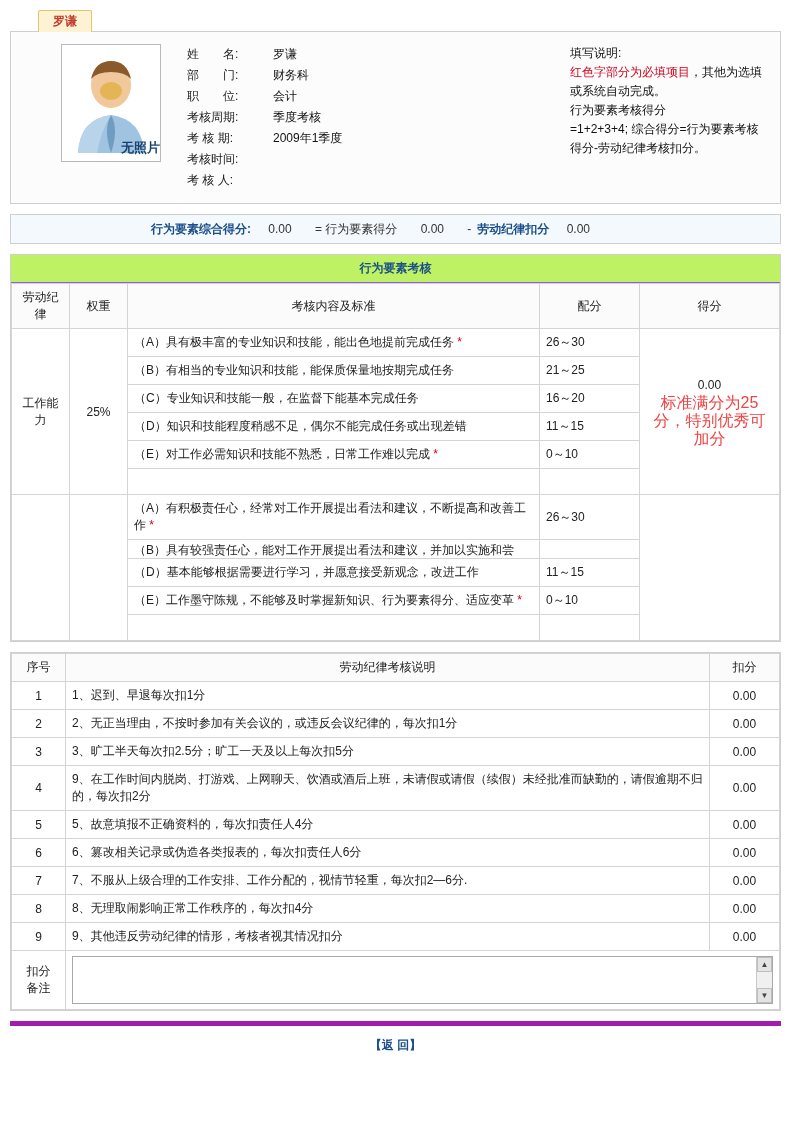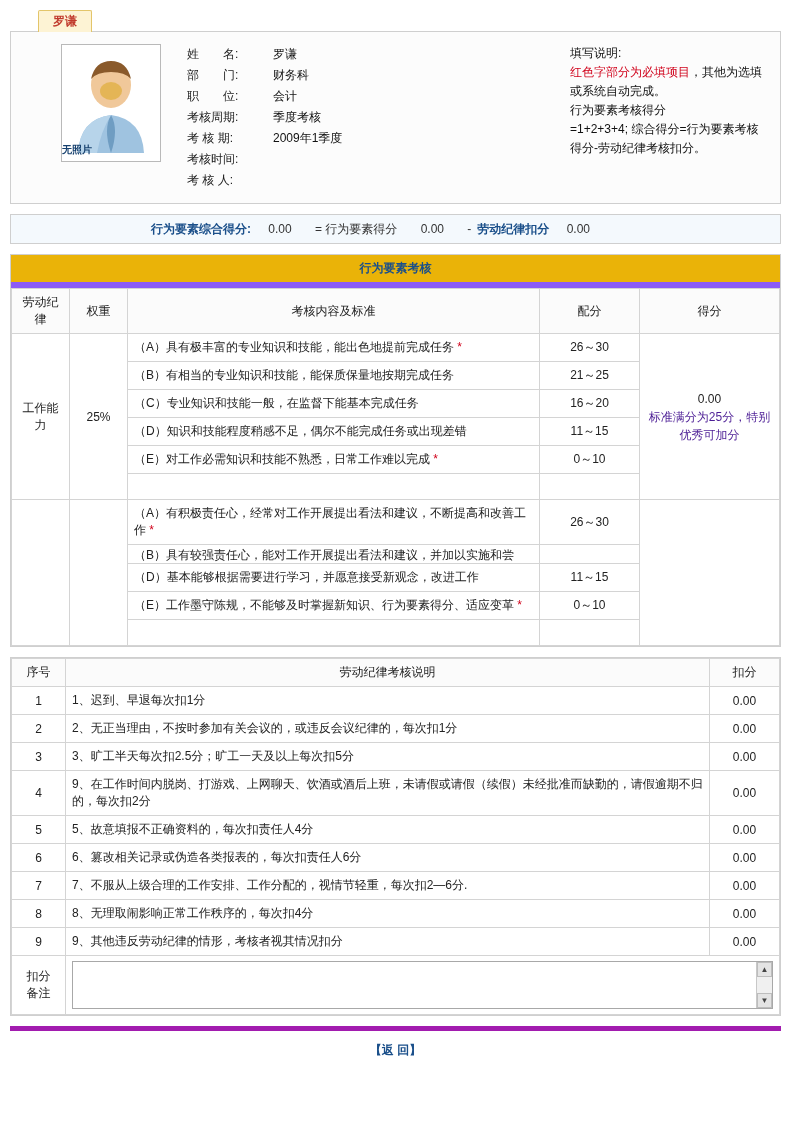--- a/index.html
+++ b/index.html
@@ -65,24 +65,24 @@
     margin-left: 40px;
     margin-right: 26px;
     position: relative;
     overflow: hidden;
   }
   .photo-svg { display: block; }
   .photo-caption {
     position: absolute;
     bottom: 4px;
     width: 100%;
-    text-align: left;
+    text-align: right;
     color: #16406e;
     font-weight: bold;
-    font-size: 10px;
+    font-size: 13px;
   }
   .info-table { border-collapse: collapse; font-size: 12px; }
   .info-table td { padding: 1px 0; vertical-align: top; line-height: 19px; }
   .info-label { width: 86px; color: #222; letter-spacing: 0; white-space: nowrap; }
   .info-value { color: #111; padding-left: 8px; white-space: nowrap; }
 
   .notes {
     margin-left: auto;
     width: 200px;
     font-size: 12px;
@@ -119,43 +119,43 @@
     padding: 0 6px;
   }
   .scorebar .lbl2 { color: #1a4f8a; font-weight: bold; }
 
   
   .section { margin-top: 10px; border: 1px solid #cfcfcf; }
   .section-title {
     text-align: center;
     font-weight: bold;
     color: #1a4f8a;
-    background: #eab308;
+    background: #bef264;
     padding: 5px 0;
-    border-bottom: 6px solid #8b5cf6;
+    border-bottom: 1px solid #8b5cf6;
     font-size: 12px;
   }
   table.grid { width: 100%; border-collapse: collapse; font-size: 12px; }
   table.grid th, table.grid td {
     border: 1px solid #d4d4d4;
     padding: 5px 6px;
     color: #222;
   }
   table.grid th {
     background: #fbfbfb;
     font-weight: normal;
     text-align: center;
   }
-  table.grid td.c { text-align: center; }
+  table.grid td.c { }
   .star { color: #d0021b; }
 
   .factor-cell { text-align: center; vertical-align: middle; }
   .score-cell { text-align: center; vertical-align: middle; line-height: 18px; }
   .score-cell .big { font-size: 12px; color: #222; }
-  .score-cell .sub { font-size: 12px; color: #4c1d95; }
+  .score-cell .sub { font-size: 16px; color: #ef4444; }
 
   .clip-row td { height: 16px; overflow: hidden; }
   .clipped { height: 18px; overflow: hidden; display: block; line-height: 20px; }
 
   
   .disc td.idx { text-align: center; width: 54px; }
   .disc td.val { text-align: center; width: 70px; }
   .disc th.idx { width: 54px; }
   .disc th.val { width: 70px; }
 

